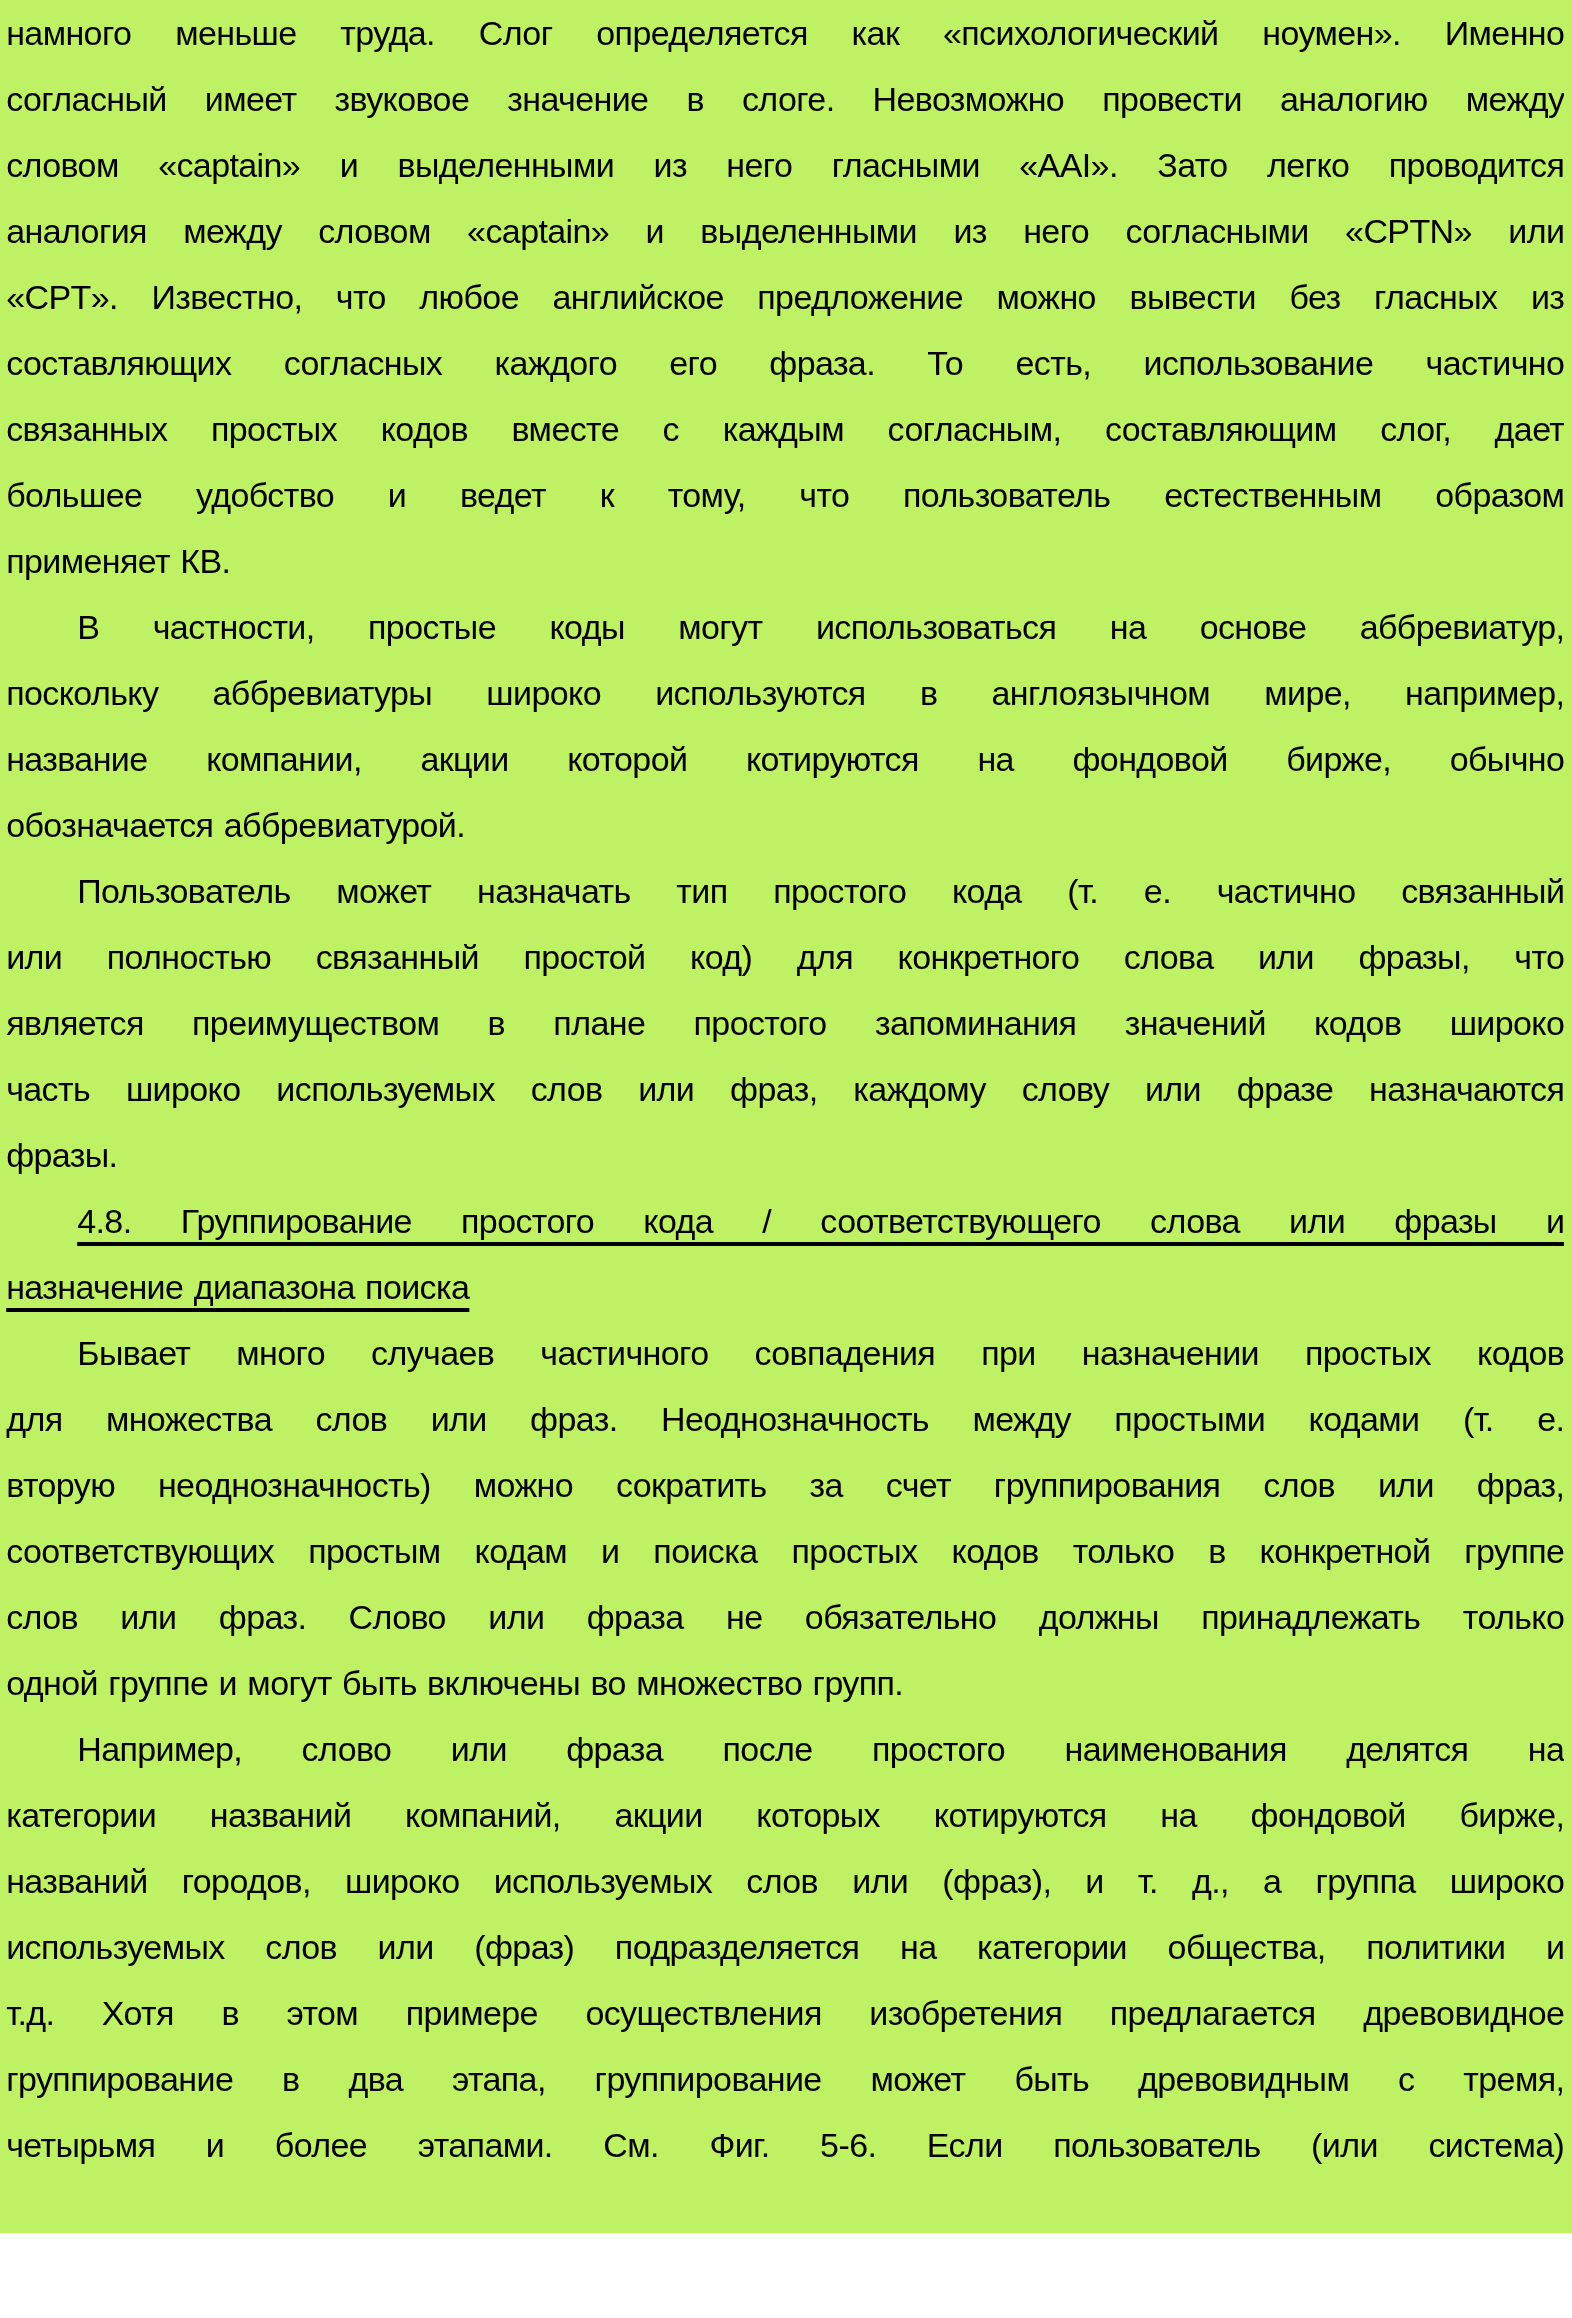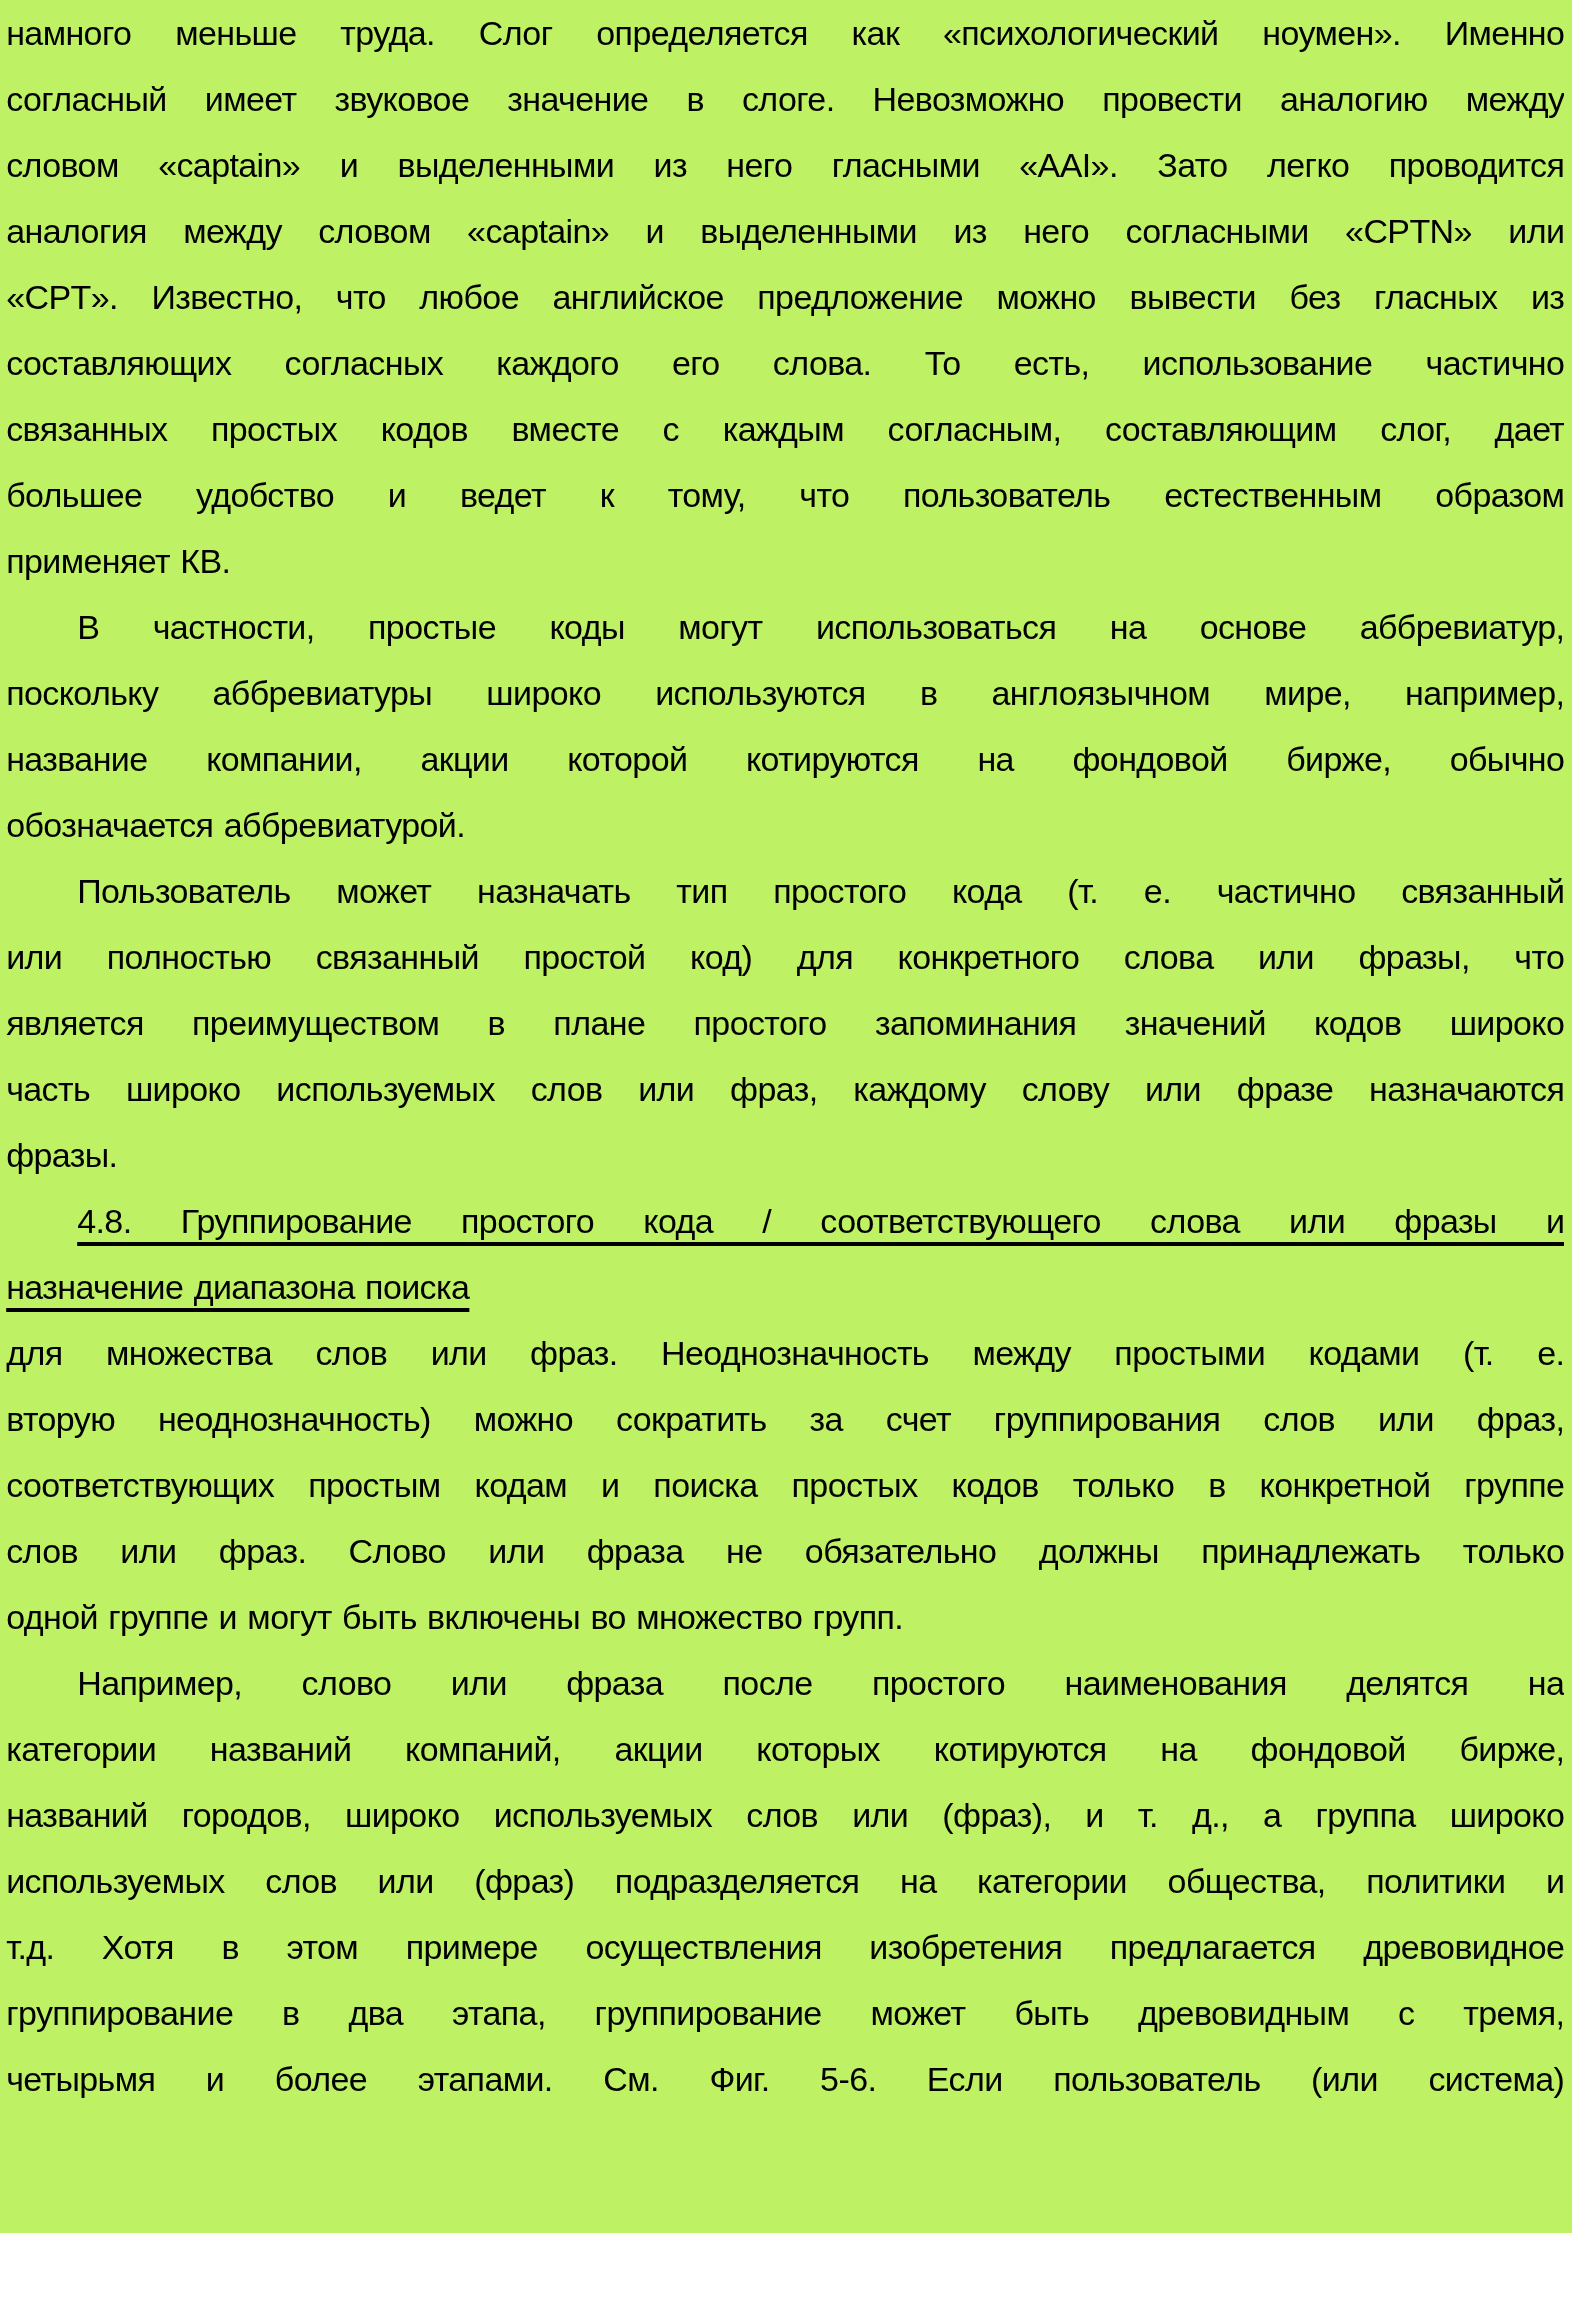--- a/index.html
+++ b/index.html
@@ -44,35 +44,36 @@
 </style>
 </head>
 <body>
 
 <div class="page">
     <div class="line">намного меньше труда. Слог определяется как «психологический ноумен». Именно</div>
     <div class="line">согласный имеет звуковое значение в слоге. Невозможно провести аналогию между</div>
     <div class="line">словом «captain» и выделенными из него гласными «AAI». Зато легко проводится</div>
     <div class="line">аналогия между словом «captain» и выделенными из него согласными «CPTN» или</div>
     <div class="line">«CPT». Известно, что любое английское предложение можно вывести без гласных из</div>
-    <div class="line">составляющих согласных каждого его слова. То есть, использование частично</div>
+    <div class="line">составляющих согласных каждого его фраза. То есть, использование частично</div>
     <div class="line">связанных простых кодов вместе с каждым согласным, составляющим слог, дает</div>
     <div class="line">большее удобство и ведет к тому, что пользователь естественным образом</div>
     <div class="line align-left">применяет КВ.</div>
     <div class="line indent">В частности, простые коды могут использоваться на основе аббревиатур,</div>
     <div class="line">поскольку аббревиатуры широко используются в англоязычном мире, например,</div>
     <div class="line">название компании, акции которой котируются на фондовой бирже, обычно</div>
     <div class="line align-left">обозначается аббревиатурой.</div>
     <div class="line indent">Пользователь может назначать тип простого кода (т. е. частично связанный</div>
     <div class="line">или полностью связанный простой код) для конкретного слова или фразы, что</div>
     <div class="line">является преимуществом в плане простого запоминания значений кодов широко</div>
     <div class="line">часть широко используемых слов или фраз, каждому слову или фразе назначаются</div>
     <div class="line align-left">фразы.</div>
     <div class="line indent underline">4.8. Группирование простого кода / соответствующего слова или фразы и</div>
     <div class="line underline align-left">назначение диапазона поиска</div>
+    <div class="line indent">Бывает много случаев частичного совпадения при назначении простых кодов</div>
     <div class="line">для множества слов или фраз. Неоднозначность между простыми кодами (т. е.</div>
     <div class="line">вторую неоднозначность) можно сократить за счет группирования слов или фраз,</div>
     <div class="line">соответствующих простым кодам и поиска простых кодов только в конкретной группе</div>
     <div class="line">слов или фраз. Слово или фраза не обязательно должны принадлежать только</div>
     <div class="line align-left">одной группе и могут быть включены во множество групп.</div>
     <div class="line indent">Например, слово или фраза после простого наименования делятся на</div>
     <div class="line">категории названий компаний, акции которых котируются на фондовой бирже,</div>
     <div class="line">названий городов, широко используемых слов или (фраз), и т. д., а группа широко</div>
     <div class="line">используемых слов или (фраз) подразделяется на категории общества, политики и</div>
     <div class="line">т.д. Хотя в этом примере осуществления изобретения предлагается древовидное</div>

